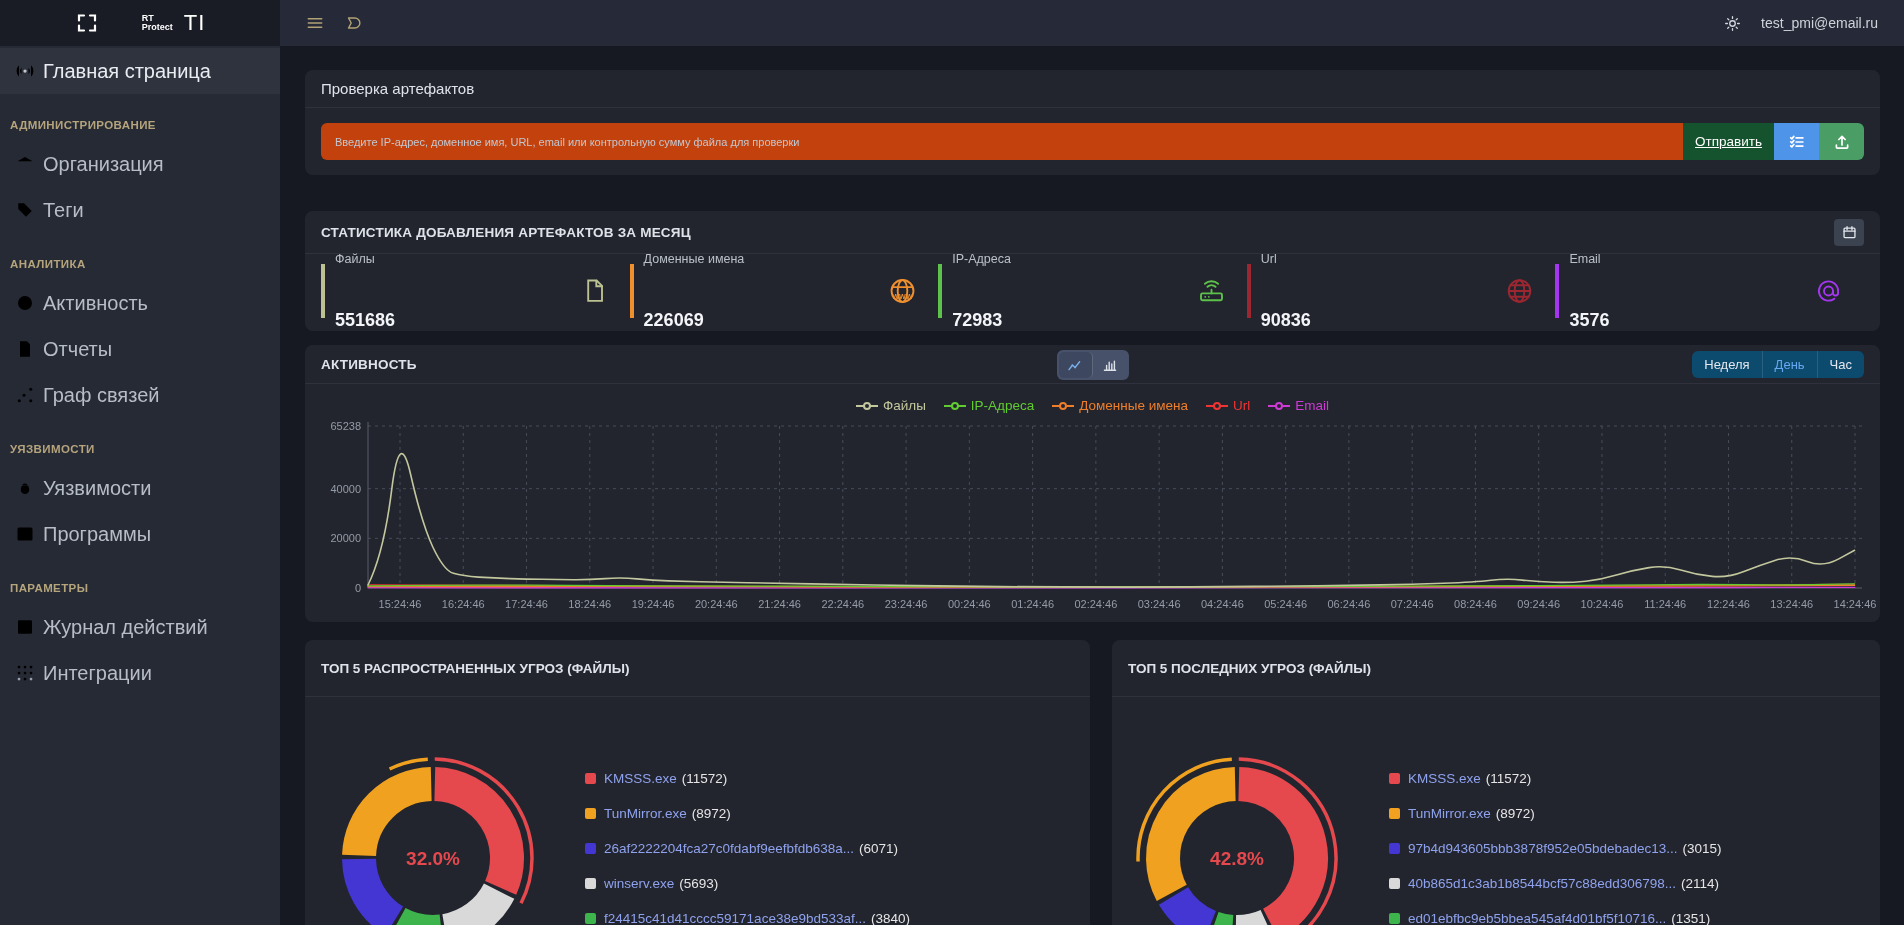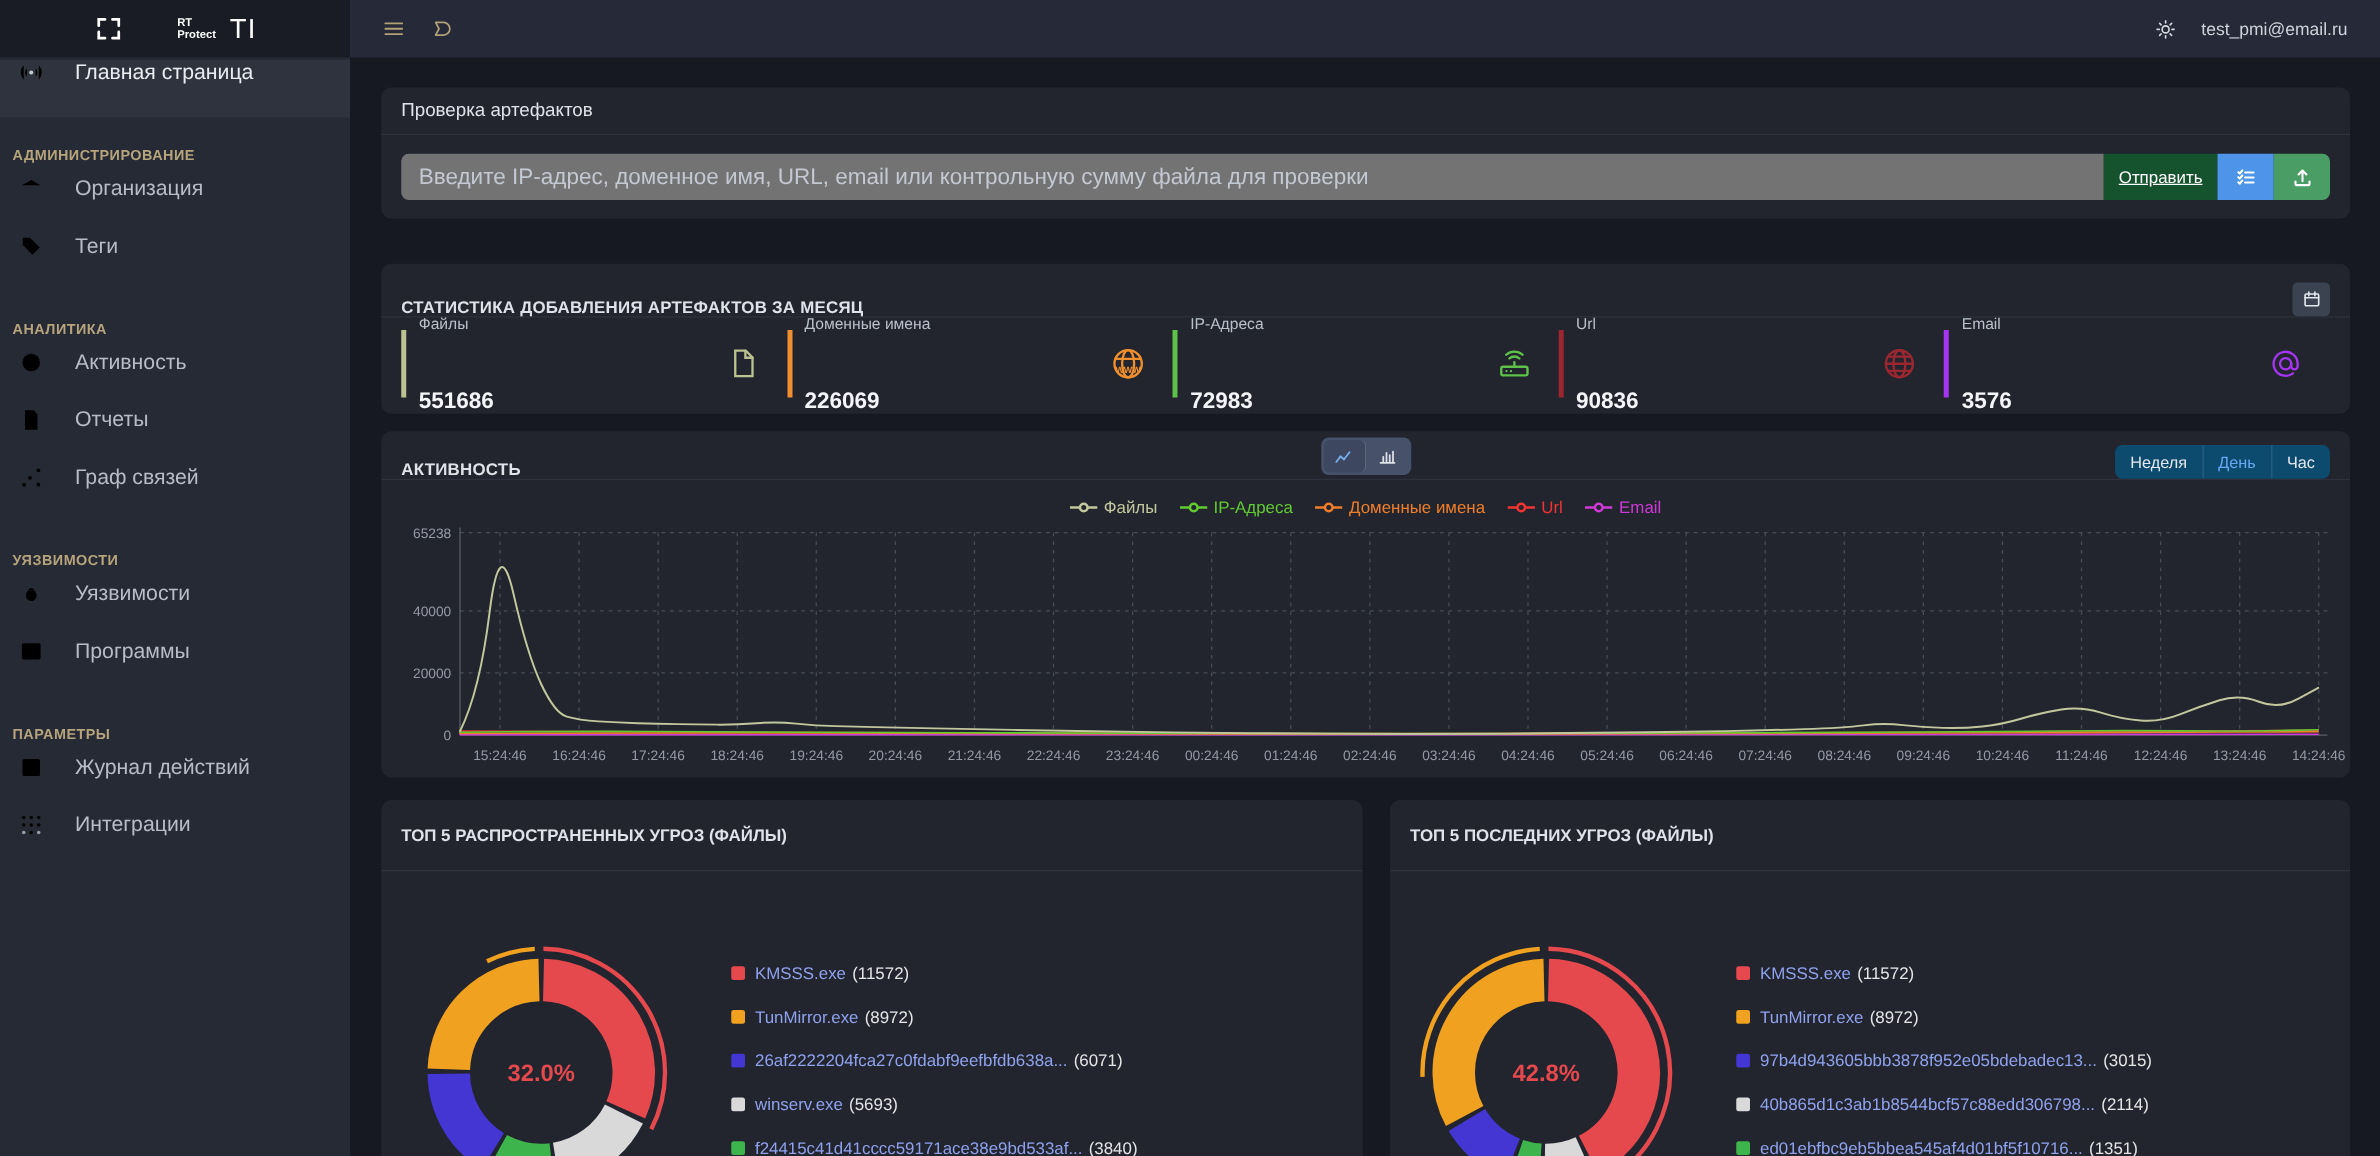--- a/index.html
+++ b/index.html
@@ -26,39 +26,39 @@
     display:flex; align-items:center; padding:0 26px; gap:20px; }
   .topbar .tb-btn { background:none; border:none; color:#b2a176; }
   .topbar .tb-btn svg { width:18px; height:18px; }
   .tb-spacer { flex:1; }
   .theme-btn { background:none; border:none; color:#d4d8df; }
   .theme-btn svg { width:17px; height:17px; }
   .account { font-size:14px; color:#ced3da; }
 
   
   .sidebar { position:absolute; left:0; top:46px; width:280px; bottom:0; background:#262a35; padding-top:2px; }
-  .nav-item { height:46px; display:flex; align-items:flex-start; padding-left:15px; gap:25px;
-    color:#b7bdc7; font-size:17px; cursor:pointer; }
+  .nav-item { height:46px; display:flex; align-items:center; padding-left:15px; gap:8px;
+    color:#b7bdc7; font-size:20px; cursor:pointer; }
   .nav-item.active { background:#2f333e; color:#e9ecf1; }
   .nav-ico { color:#99a0ab; }
   .nav-item.active .nav-ico { color:#c4cad3; }
   .nav-ico svg { width:20px; height:20px; }
   .nav-section { padding:25px 0 10px 10px; font-size:11.5px; font-weight:700; letter-spacing:.4px; color:#b5a47c; }
 
   
   .panel { position:absolute; left:305px; width:1575px; background:#22252e; border-radius:8px; }
   .panel-h { display:flex; align-items:center; height:38px; padding:0 16px;
     border-bottom:1px solid #2f323c; color:#dfe3e9; font-size:15px; position:relative; }
-  .panel-h.caps { font-weight:700; font-size:13.5px; letter-spacing:.2px;align-items:flex-end; }
+  .panel-h.caps { font-weight:700; font-size:13.5px; letter-spacing:.2px; }
 
   
   .p-check { top:70px; height:105px; }
   .check-row { display:flex; padding:15px 16px 0; }
-  .check-row input { flex:1; height:37px; background:#737373; border:none; outline:none;
-    border-radius:6px 0 0 6px; padding:0 14px; color:#dfe3e9; font-size:18px; }
+  .check-row input { flex:1; height:37px; background:#c2410c; border:none; outline:none;
+    border-radius:6px 0 0 6px; padding:0 14px; color:#dfe3e9; font-size:11px; }
   .check-row input::placeholder { color:#c3c8d1; opacity:1; }
   .btn-submit { width:91px; height:37px; background:#14532d; color:#fff; border:none; font-size:13.5px;text-decoration:underline; }
   .btn-list { width:45px; height:37px; background:#4e95e9; color:#fff; border:none;
     display:flex; align-items:center; justify-content:center; }
   .btn-upload { width:45px; height:37px; background:#4a9d64; color:#fff; border:none;
     border-radius:0 6px 6px 0; display:flex; align-items:center; justify-content:center; }
   .btn-list svg, .btn-upload svg { width:18px; height:18px; fill:none; stroke:#fff; stroke-width:1.5; stroke-linecap:round; stroke-linejoin:round; }
 
   
   .p-stats { top:211px; height:120px; }

